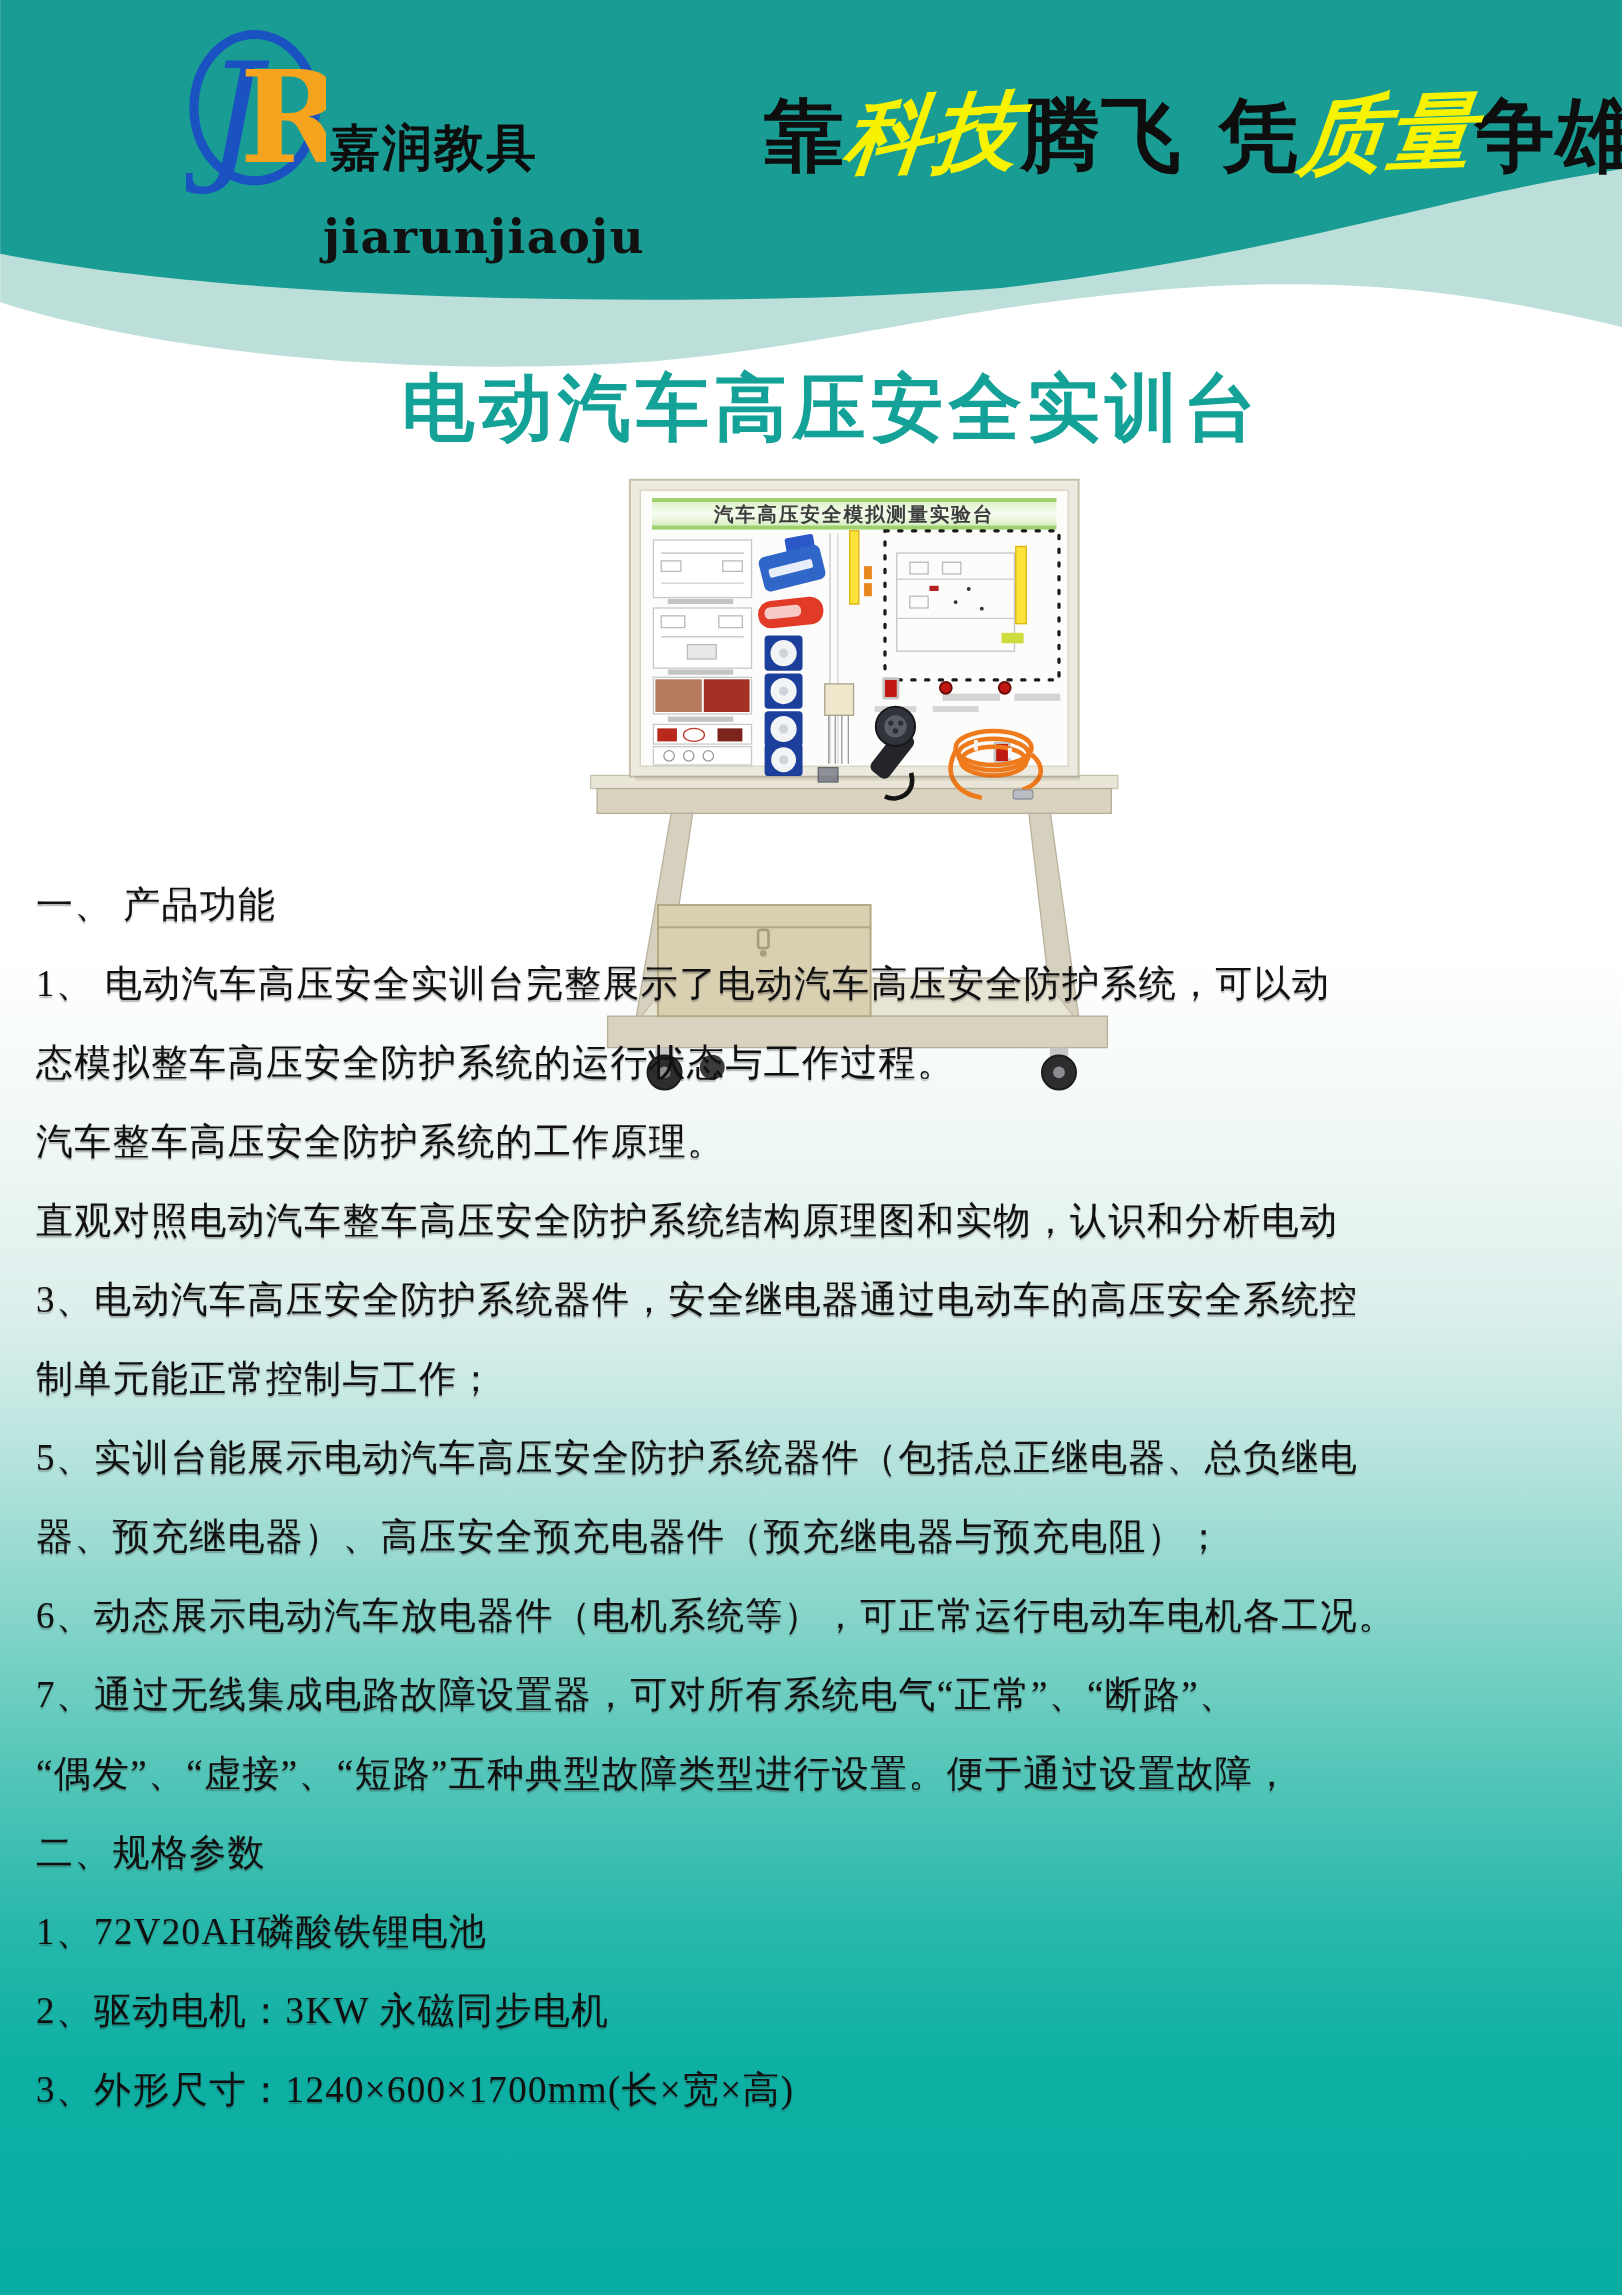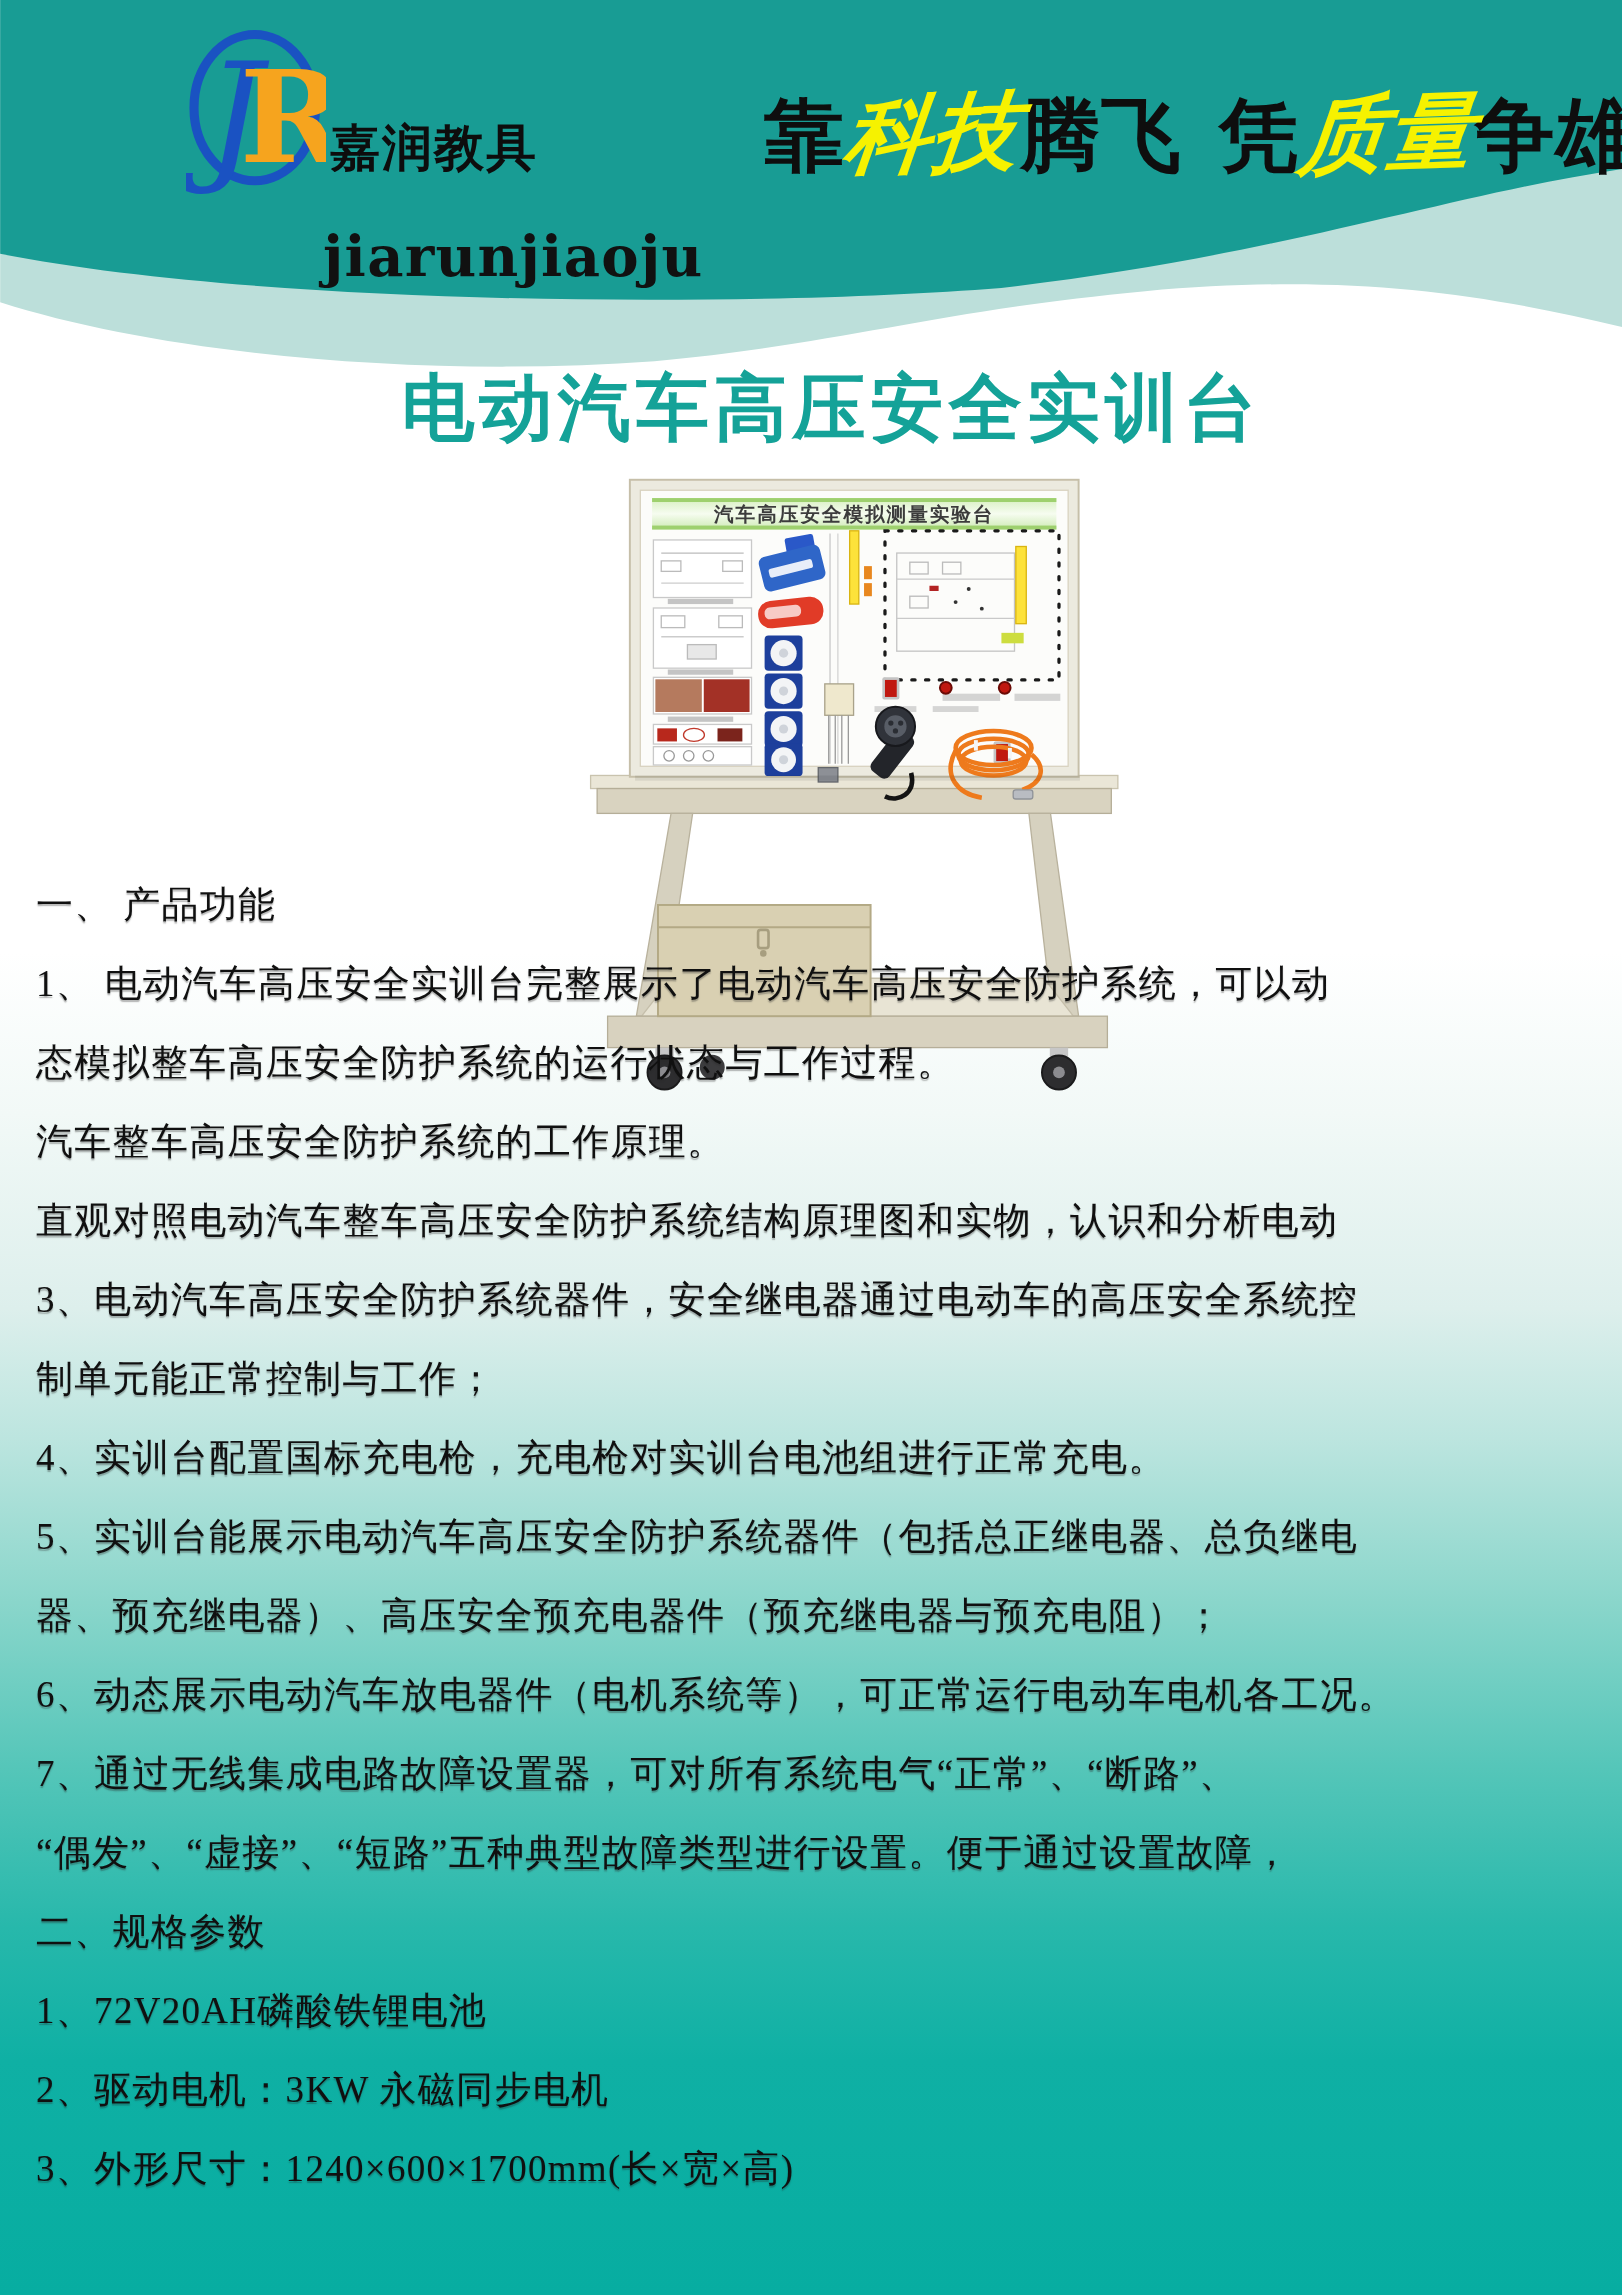--- a/index.html
+++ b/index.html
@@ -13,21 +13,21 @@
   }
   
   .header{position:absolute;left:0;top:0;width:1623px;height:458px;}
   .header svg.wave{position:absolute;left:0;top:0;}
   .logo{position:absolute;left:186px;top:27.5px;width:140px;height:171px;}
   .company-name{
     position:absolute;left:330px;top:115px;font-size:50px;letter-spacing:2px;
     color:#0d0d0d;font-weight:600;white-space:nowrap;
   }
   .company-pinyin{
-    position:absolute;left:323px;top:223px;font-size:56px;font-weight:700;
+    position:absolute;left:323px;top:209px;font-size:47px;font-weight:700;
     letter-spacing:1.3px;color:#111;font-family:"DejaVu Serif","Liberation Serif",serif;
     white-space:nowrap;
   }
   .slogan{
     position:absolute;left:764px;top:79px;font-size:80px;line-height:1.3;
     font-weight:800;white-space:nowrap;letter-spacing:1.3px;
   }
   .slogan span{display:inline-block;}
   .s-dark{color:#0e0e0e;}
   .s-yellow{color:#f6f200;font-style:italic;transform:skewX(-8deg) rotate(-2deg);font-size:86px;}
@@ -250,21 +250,20 @@
   </svg>
 
   <div class="body-lines">
     <div class="body-line">一、 产品功能</div>
     <div class="body-line">1、 电动汽车高压安全实训台完整展示了电动汽车高压安全防护系统，可以动</div>
     <div class="body-line">态模拟整车高压安全防护系统的运行状态与工作过程。</div>
     <div class="body-line">汽车整车高压安全防护系统的工作原理。</div>
     <div class="body-line">直观对照电动汽车整车高压安全防护系统结构原理图和实物，认识和分析电动</div>
     <div class="body-line">3、电动汽车高压安全防护系统器件，安全继电器通过电动车的高压安全系统控</div>
     <div class="body-line">制单元能正常控制与工作；</div>
-    <div class="body-line">4、实训台配置国标充电枪，充电枪对实训台电池组进行正常充电。</div>
     <div class="body-line">5、实训台能展示电动汽车高压安全防护系统器件（包括总正继电器、总负继电</div>
     <div class="body-line">器、预充继电器）、高压安全预充电器件（预充继电器与预充电阻）；</div>
     <div class="body-line">6、动态展示电动汽车放电器件（电机系统等），可正常运行电动车电机各工况。</div>
     <div class="body-line">7、通过无线集成电路故障设置器，可对所有系统电气“正常”、“断路”、</div>
     <div class="body-line">“偶发”、“虚接”、“短路”五种典型故障类型进行设置。便于通过设置故障，</div>
     <div class="body-line">二、规格参数</div>
     <div class="body-line">1、72V20AH磷酸铁锂电池</div>
     <div class="body-line">2、驱动电机：3KW 永磁同步电机</div>
     <div class="body-line">3、外形尺寸：1240×600×1700mm(长×宽×高)</div>
   </div>

